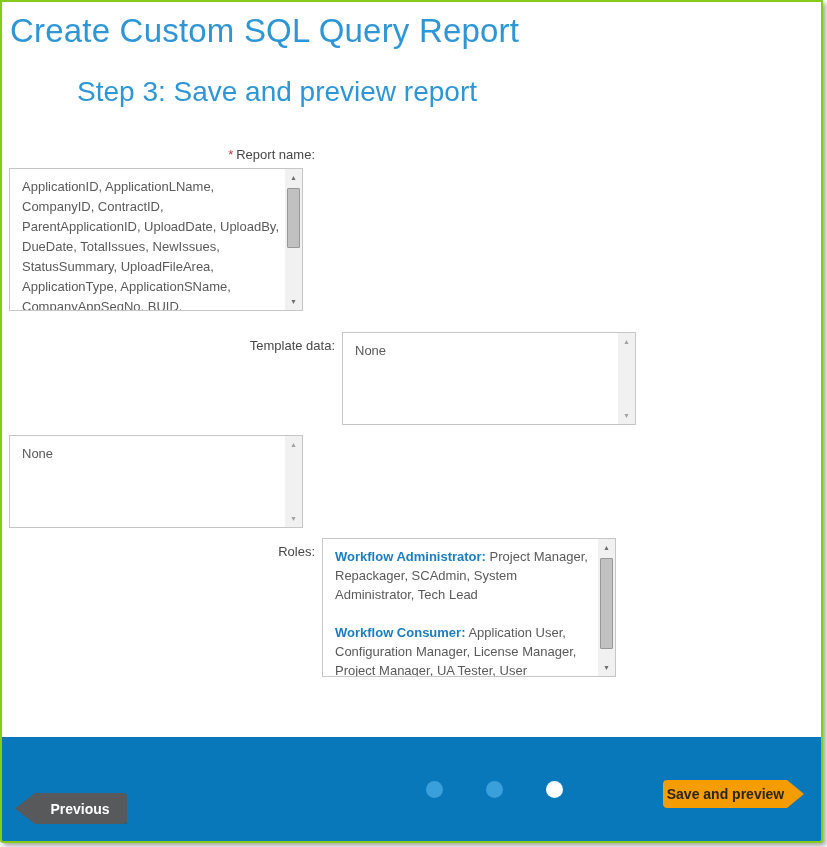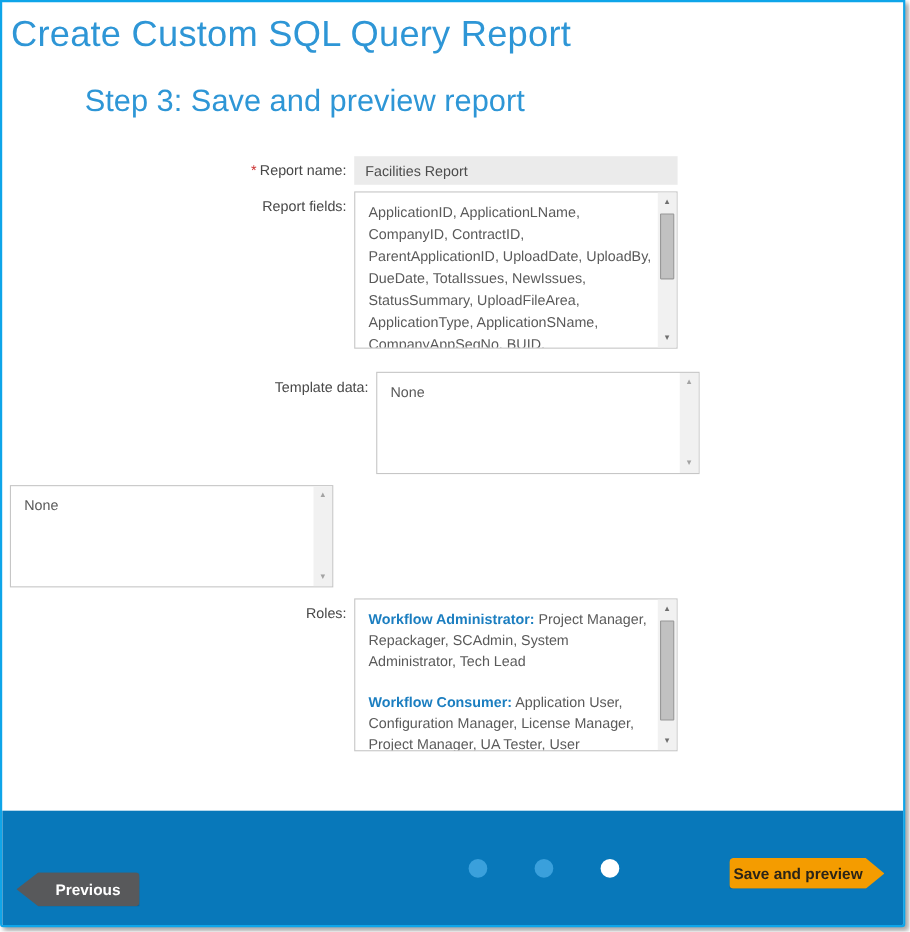--- a/index.html
+++ b/index.html
@@ -6,21 +6,21 @@
   html, body { background: #ffffff; }
   body {
     font-family: "Liberation Sans", "DejaVu Sans", sans-serif;
     width: 827px; height: 847px;
   }
   .page {
     position: relative;
     width: 823px; height: 843px;
     margin: 0;
     background: #ffffff;
-    border: 2px solid #0ea5e9;
+    border: 2px solid #84cc16;
     border-radius: 0 0 3px 3px;
     box-shadow: 3px 3px 5px rgba(0,0,0,0.35);
     overflow: hidden;
   }
   h1.page-title {
     margin: 10px 0 0 8px;
     font-size: 33px;
     font-weight: 300;
     color: #2e96d6;
     letter-spacing: 0.2px;
@@ -154,27 +154,23 @@
 
   <h1 class="page-title">Create Custom SQL Query Report</h1>
   <h2 class="step-heading">Step 3: Save and preview report</h2>
 
   <div class="form">
 
     <div class="row row-name">
       <div class="label-cell">
         <span class="req">*</span><span>Report name:</span>
       </div>
-      <div class="field-cell">
-        <input class="text-input" readonly="" value="Facilities Report" style="">
-      </div>
     </div>
 
     <div class="row row-fields">
-      <div class="label-cell top">Report fields:</div>
       <div class="field-cell">
         <div class="scrollbox" style="height:143px">
           <div class="scrollbox-content">ApplicationID, ApplicationLName, CompanyID, ContractID, ParentApplicationID, UploadDate, UploadBy, DueDate, TotalIssues, NewIssues, StatusSummary, UploadFileArea, ApplicationType, ApplicationSName, CompanyAppSeqNo, BUID, CurrentWFMajorItemID, CurrentWFMinorItemID</div>
           <div class="vscrollbar">
             <div class="sb-arrow up">▲</div>
             <div class="sb-thumb" style="top:19px;height:60px"></div>
             <div class="sb-arrow down">▼</div>
           </div>
         </div>
       </div>

